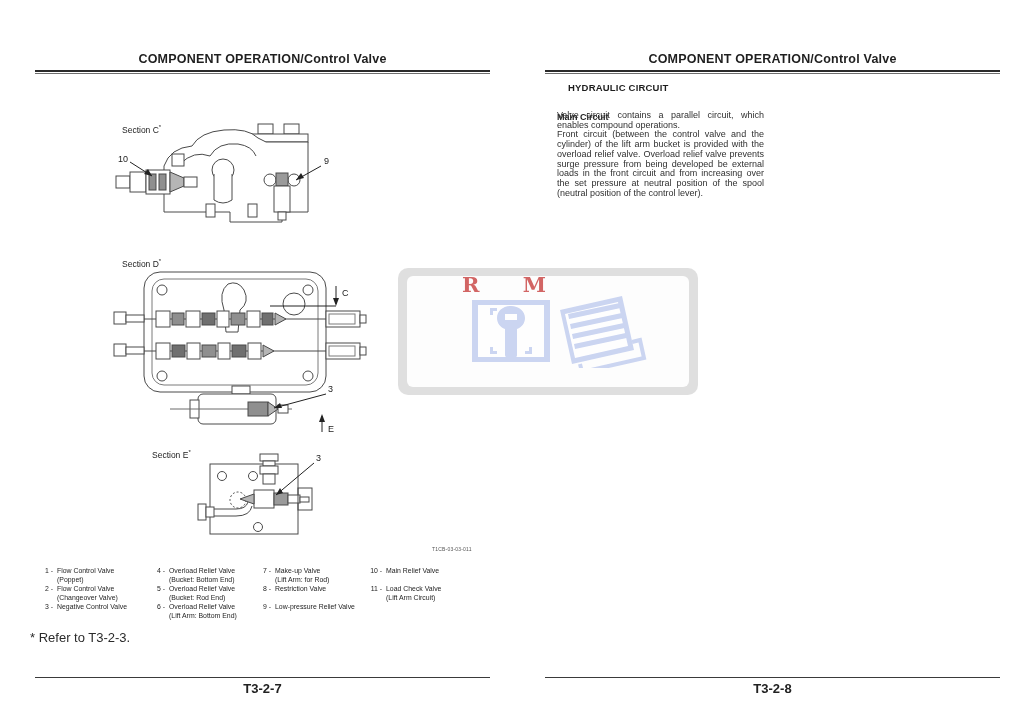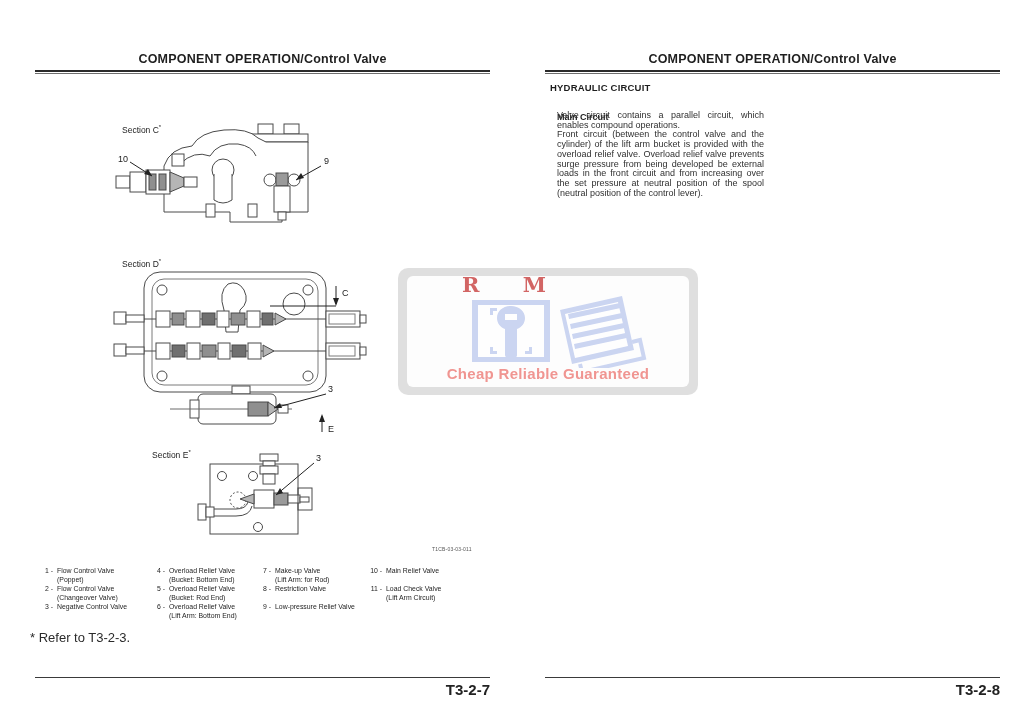--- a/index.html
+++ b/index.html
@@ -25,21 +25,21 @@
   .rp-text p { margin:0; }
   .rp-text p.gap { margin-top:9px; }
   .legend { font-size:6.9px; line-height:9px; color:#242424; }
   .leg-item { display:flex; }
   .leg-num { width:15px; text-align:right; margin-right:4px; white-space:nowrap; }
   .leg-num.wide { width:18px; }
   .leg-lines { white-space:nowrap; }
   .footnote { font-size:13px; color:#2a2a2a; }
   .draw-code { font-size:5px; color:#555; letter-spacing:.2px; }
   .foot-rule { width:455px; border-top:1.5px solid #3a3a3a; }
-  .page-num { width:455px; text-align:right; font-size:15px; font-weight:600; color:#222; }
+  .page-num { width:455px; text-align:center; font-size:13px; font-weight:600; color:#222; }
   svg text { font-family:"Liberation Sans", sans-serif; }
   .callout-text { font-size:9px; fill:#222; }
   
   .wm { left:398px; top:268px; width:300px; height:127px; z-index:9; pointer-events:none;border-radius:14px; }
   .wm-outer { position:absolute; inset:0; background:#d9d9d9; border-radius:10px; opacity:.85; }
   .wm-inner { position:absolute; left:9px; top:8px; right:9px; bottom:8px; background:#fdfdfd; border-radius:6px; }
   .wm-letters {
     position:absolute; left:64px; top:4px; font-family:"DejaVu Serif", serif;
     font-weight:bold; font-size:21px; letter-spacing:18px; color:#c8403f; opacity:.8;
   }
@@ -291,21 +291,21 @@
   </div>
 
   <div class="abs footnote" style="left:30px; top:630px;">* Refer to T3-2-3.</div>
 
   <div class="abs foot-rule" style="left:35px; top:677px;"></div>
   <div class="abs page-num" style="left:35px; top:681px;">T3-2-7</div>
 
   <div class="abs page-title" style="left:545px; top:52px;">COMPONENT OPERATION/Control Valve</div>
   <div class="abs head-rule" style="left:545px; top:70px;"></div>
 
-  <div class="abs rp-heading" style="left:550px; top:82px;">HYDRAULIC CIRCUIT</div>
+  <div class="abs rp-heading" style="left:568px; top:82px;">HYDRAULIC CIRCUIT</div>
   <div class="abs rp-subheading" style="left:557px; top:112px;">Main Circuit</div>
 
   <div class="abs rp-text" style="left:557px; top:111px;">
     <p>Valve circuit contains a parallel circuit, which enables compound operations.</p>
     <p>Front circuit (between the control valve and the cylinder) of the lift arm bucket is provided with the overload relief valve. Overload relief valve prevents surge pressure from being developed be external loads in the front circuit and from increasing over the set pressure at neutral position of the spool (neutral position of the control lever).</p>
   </div>
 
   <div class="abs foot-rule" style="left:545px; top:677px;"></div>
   <div class="abs page-num" style="left:545px; top:681px;">T3-2-8</div>
 
@@ -325,16 +325,15 @@
 
         <path d="M96,18 L158,4 L170,58 L108,72 Z"></path>
         <path d="M101,22 L154,10 L164,54 L111,66 Z" fill="#ffffff"></path>
         <rect x="104" y="22" width="54" height="5" transform="rotate(-12 104 22)"></rect>
         <rect x="106" y="32" width="54" height="5" transform="rotate(-12 106 32)"></rect>
         <rect x="108" y="42" width="54" height="5" transform="rotate(-12 108 42)"></rect>
         <rect x="110" y="52" width="54" height="5" transform="rotate(-12 110 52)"></rect>
         <path d="M168,50 l8,-2 l4,18 l-62,14 l-2,-8" fill="none" stroke="#c9d3f1" stroke-width="4"></path>
       </g>
     </svg>
-    <div class="wm-tagline">Cheap Reliable Guaranteed</div>
   </div>
 
 </div>
 
 </body></html>

